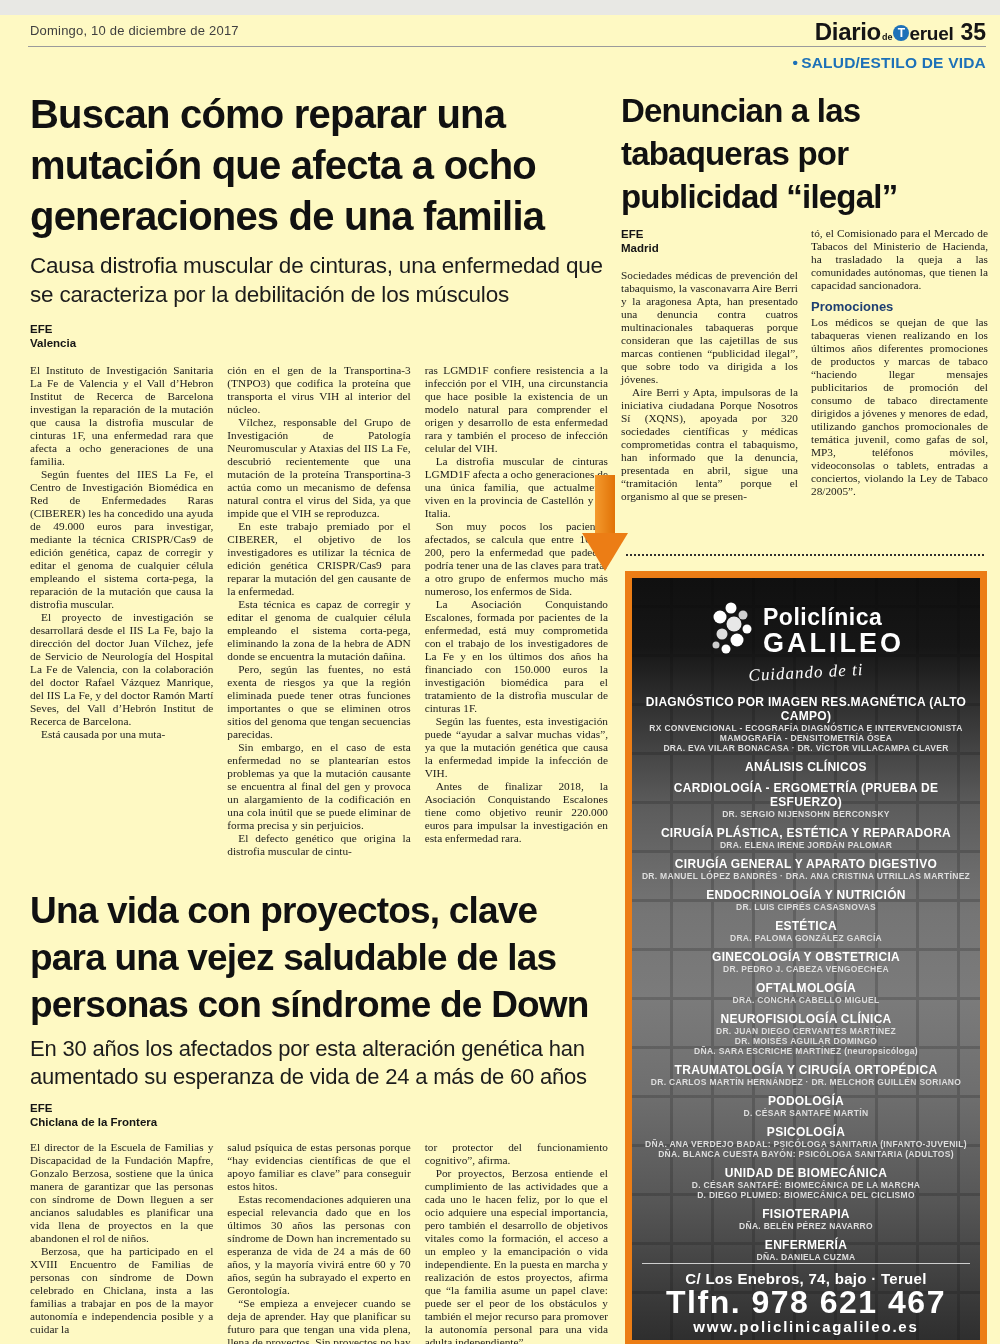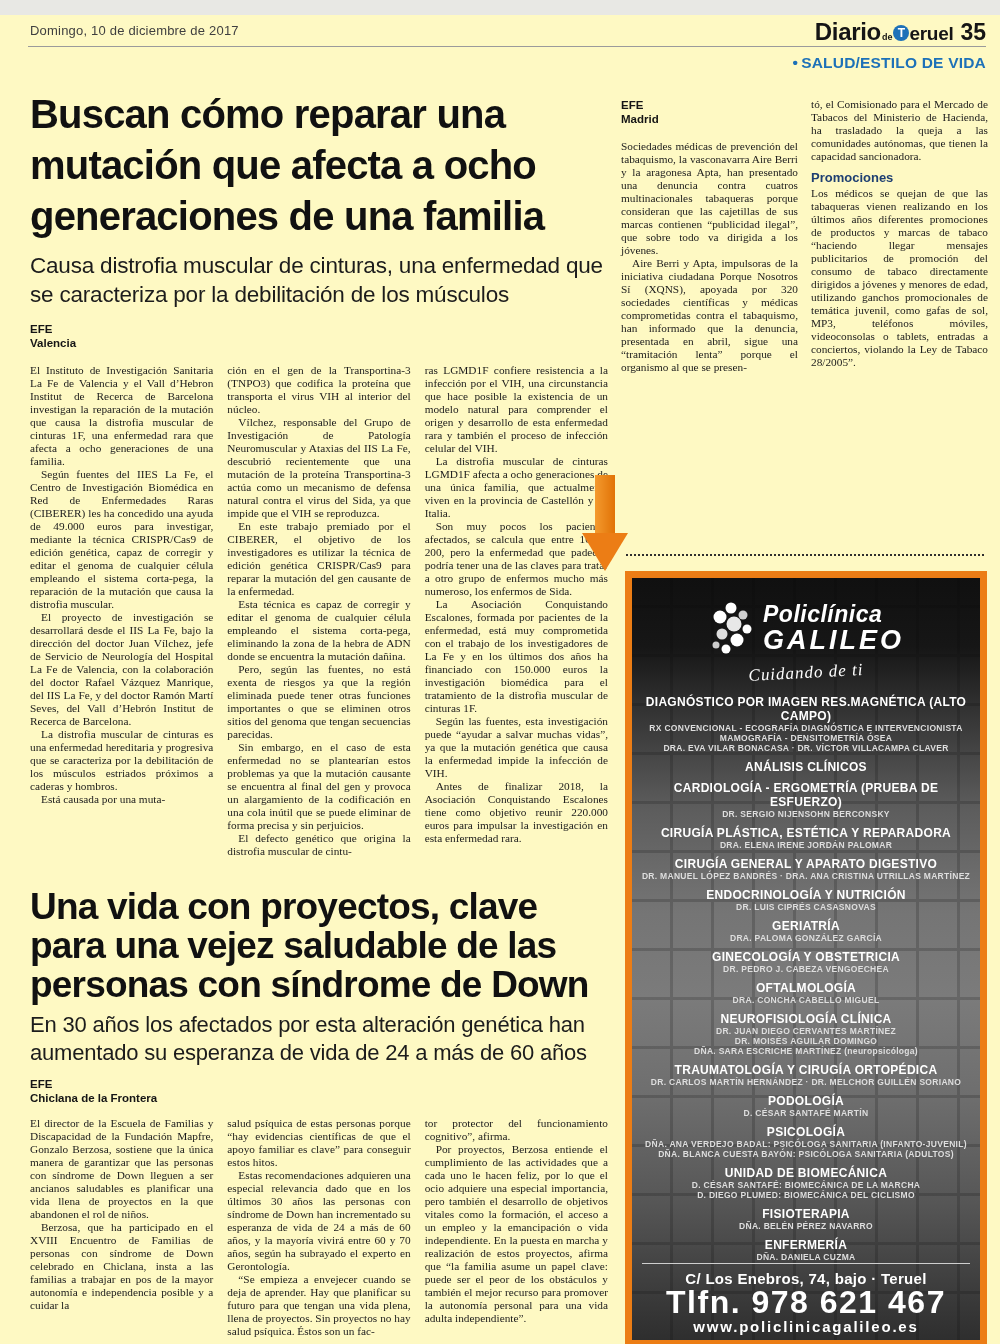--- a/index.html
+++ b/index.html
@@ -46,21 +46,21 @@
   .a1 .cols{margin-top:14px;}
 
   .a2{position:absolute;left:621px;top:74px;width:367px;}
   .a2 .headline{font-size:33px;line-height:43px;}
   .a2 .cols{gap:13px;margin-top:9px;}
   .a2 .byline{margin-bottom:14px;}
   .promo-head{font-size:13px;font-weight:bold;color:var(--navy);margin:7px 0 2px;
               font-family:"Liberation Sans",sans-serif;}
 
   .a3{position:absolute;left:30px;top:872px;width:578px;}
-  .a3 .headline{font-size:37px;line-height:39px;}
+  .a3 .headline{font-size:37px;line-height:47px;}
   .a3 .subhead{margin-top:7px;font-size:22px;line-height:28px;}
   .a3 .byline{margin-top:10px;}
   .a3 .cols{margin-top:12px;}
 
   
   .down-arrow{position:absolute;left:582px;top:460px;width:46px;height:96px;}
   .down-arrow .stem{position:absolute;left:13px;top:0;width:20px;height:60px;
                     background:linear-gradient(90deg,#f49a2e,#e17206);}
   .down-arrow .head{position:absolute;left:0;top:58px;width:0;height:0;
                     border-left:23px solid transparent;border-right:23px solid transparent;
@@ -73,21 +73,21 @@
   .ad{position:absolute;left:625px;top:556px;width:362px;height:776px;background:var(--accent-orange);
       padding:7px;box-sizing:border-box;}
   .ad-inner{position:relative;width:100%;height:100%;overflow:hidden;text-align:center;color:#fff;
       background:linear-gradient(180deg,#101010 0%,#161616 9%,#353535 18%,#5c5c5c 30%,
                  #757575 44%,#7b7b7b 55%,#6e6e6e 68%,#565656 82%,#3b3b3b 94%,#2e2e2e 100%);}
   .ad-photo{position:absolute;inset:0;opacity:.18;pointer-events:none;
       background:
         repeating-linear-gradient(90deg,transparent 0 38px,#0a0a0a 38px 41px),
         repeating-linear-gradient(0deg,transparent 0 46px,#0a0a0a 46px 49px);}
   .ad-content{position:relative;z-index:1;}
-  .ad-logo{display:flex;justify-content:center;align-items:flex-start;gap:9px;padding-top:24px;font-style:italic;}
+  .ad-logo{display:flex;justify-content:center;align-items:center;gap:9px;padding-top:24px;}
   .ad-logo-text{text-align:left;}
   .ad-name1{font-size:23px;font-weight:bold;letter-spacing:.5px;line-height:24px;}
   .ad-name2{font-size:27px;font-weight:bold;letter-spacing:3px;line-height:28px;}
   .ad-tagline{font-family:"Liberation Serif",serif;font-style:italic;font-size:17px;
               letter-spacing:1px;margin-top:3px;transform:rotate(-3deg);}
   .specs{margin-top:12px;padding:0 6px;}
   .spec{margin-bottom:7px;}
   .spec-title{font-size:12px;font-weight:bold;letter-spacing:.3px;line-height:14px;}
   .spec-sub{font-size:8.5px;font-weight:bold;letter-spacing:.3px;line-height:10px;color:#dedede;}
   .ad-footer{position:absolute;left:10px;right:10px;bottom:5px;border-top:1px solid #cfcfcf;
@@ -120,21 +120,20 @@
     <div class="byline">
       <span class="agency">EFE</span>
       <span class="place">Valencia</span>
     </div>
     <div class="cols">
       <div class="col">
 
       <p>El Instituto de Investigación Sanitaria La Fe de Valencia y el Vall d’Hebron Institut de Recerca de Barcelona investigan la reparación de la mutación que causa la distrofia muscular de cinturas 1F, una enfermedad rara que afecta a ocho generaciones de una familia.</p>
           <p>Según fuentes del IIES La Fe, el Centro de Investigación Biomédica en Red de Enfermedades Raras (CIBERER) les ha concedido una ayuda de 49.000 euros para investigar, mediante la técnica CRISPR/Cas9 de edición genética, capaz de corregir y editar el genoma de cualquier célula empleando el sistema corta-pega, la reparación de la mutación que causa la distrofia muscular.</p>
           <p>El proyecto de investigación se desarrollará desde el IIS La Fe, bajo la dirección del doctor Juan Vílchez, jefe de Servicio de Neurología del Hospital La Fe de Valencia, con la colaboración del doctor Rafael Vázquez Manrique, del IIS La Fe, y del doctor Ramón Martí Seves, del Vall d’Hebrón Institut de Recerca de Barcelona.</p>
-          <p>La distrofia muscular de cinturas es una enfermedad hereditaria y progresiva que se caracteriza por la debilitación de los músculos estriados próximos a caderas y hombros.</p>
           <p>Está causada por una muta-</p>
         </div>
       <div class="col">
 
       <p>ción en el gen de la Transportina-3 (TNPO3) que codifica la proteína que transporta el virus VIH al interior del núcleo.</p>
           <p>Vílchez, responsable del Grupo de Investigación de Patología Neuromuscular y Ataxias del IIS La Fe, descubrió recientemente que una mutación de la proteína Transportina-3 actúa como un mecanismo de defensa natural contra el virus del Sida, ya que impide que el VIH se reproduzca.</p>
           <p>En este trabajo premiado por el CIBERER, el objetivo de los investigadores es utilizar la técnica de edición genética CRISPR/Cas9 para reparar la mutación del gen causante de la enfermedad.</p>
           <p>Esta técnica es capaz de corregir y editar el genoma de cualquier célula empleando el sistema corta-pega, eliminando la zona de la hebra de ADN donde se encuentra la mutación dañina.</p>
           <p>Pero, según las fuentes, no está exenta de riesgos ya que la región eliminada puede tener otras funciones importantes o que se eliminen otros sitios del genoma que tengan secuencias parecidas.</p>
           <p>Sin embargo, en el caso de esta enfermedad no se plantearían estos problemas ya que la mutación causante se encuentra al final del gen y provoca un alargamiento de la codificación en una cola inútil que se puede eliminar de forma precisa y sin perjuicios.</p>
@@ -146,20 +145,21 @@
           <p>La distrofia muscular de cinturas LGMD1F afecta a ocho generaciones de una única familia, que actualmente viven en la provincia de Castellón y en Italia.</p>
           <p>Son muy pocos los pacientes afectados, se calcula que entre 100 y 200, pero la enfermedad que padecen podría tener una de las claves para tratar a otro grupo de enfermos mucho más numeroso, los enfermos de Sida.</p>
           <p>La Asociación Conquistando Escalones, formada por pacientes de la enfermedad, está muy comprometida con el trabajo de los investigadores de La Fe y en los últimos dos años ha financiado con 150.000 euros la investigación biomédica para el tratamiento de la distrofia muscular de cinturas 1F.</p>
           <p>Según las fuentes, esta investigación puede “ayudar a salvar muchas vidas”, ya que la mutación genética que causa la enfermedad impide la infección de VIH.</p>
           <p>Antes de finalizar 2018, la Asociación Conquistando Escalones tiene como objetivo reunir 220.000 euros para impulsar la investigación en esta enfermedad rara.</p>
         </div>
     </div>
   </div>
 
   <div class="a2">
+    <div class="headline">Denuncian a las tabaqueras por publicidad  “ilegal”</div>
     <div class="cols">
       <div style="flex:1">
         <div class="byline">
           <span class="agency">EFE</span>
           <span class="place">Madrid</span>
         </div>
         <div class="col">
 
         <p>Sociedades médicas de prevención del tabaquismo, la vasconavarra Aire Berri y la aragonesa Apta, han presentado una denuncia contra cuatros multinacionales tabaqueras porque consideran que las cajetillas de sus marcas contienen “publicidad ilegal”, que sobre todo va dirigida a los jóvenes.</p>
             <p>Aire Berri y Apta, impulsoras de la iniciativa ciudadana Porque Nosotros Sí (XQNS), apoyada por 320 sociedades científicas y médicas comprometidas contra el tabaquismo, han informado que la denuncia, presentada en abril, sigue una “tramitación lenta” porque el organismo al que se presen-</p>
@@ -236,21 +236,21 @@
               <div class="spec-title">CIRUGÍA GENERAL Y APARATO DIGESTIVO</div>
               <div class="spec-sub">DR. MANUEL LÓPEZ BANDRÉS · DRA. ANA CRISTINA UTRILLAS MARTÍNEZ</div>
             </div>
 
             <div class="spec">
               <div class="spec-title">ENDOCRINOLOGÍA Y NUTRICIÓN</div>
               <div class="spec-sub">DR. LUIS CIPRÉS CASASNOVAS</div>
             </div>
 
             <div class="spec">
-              <div class="spec-title">GERIATRÍA</div>
+              <div class="spec-title">ESTÉTICA</div>
               <div class="spec-sub">DRA. PALOMA GONZÁLEZ GARCÍA</div>
             </div>
 
             <div class="spec">
               <div class="spec-title">GINECOLOGÍA Y OBSTETRICIA</div>
               <div class="spec-sub">DR. PEDRO J. CABEZA VENGOECHEA</div>
             </div>
 
             <div class="spec">
               <div class="spec-title">OFTALMOLOGÍA</div>

